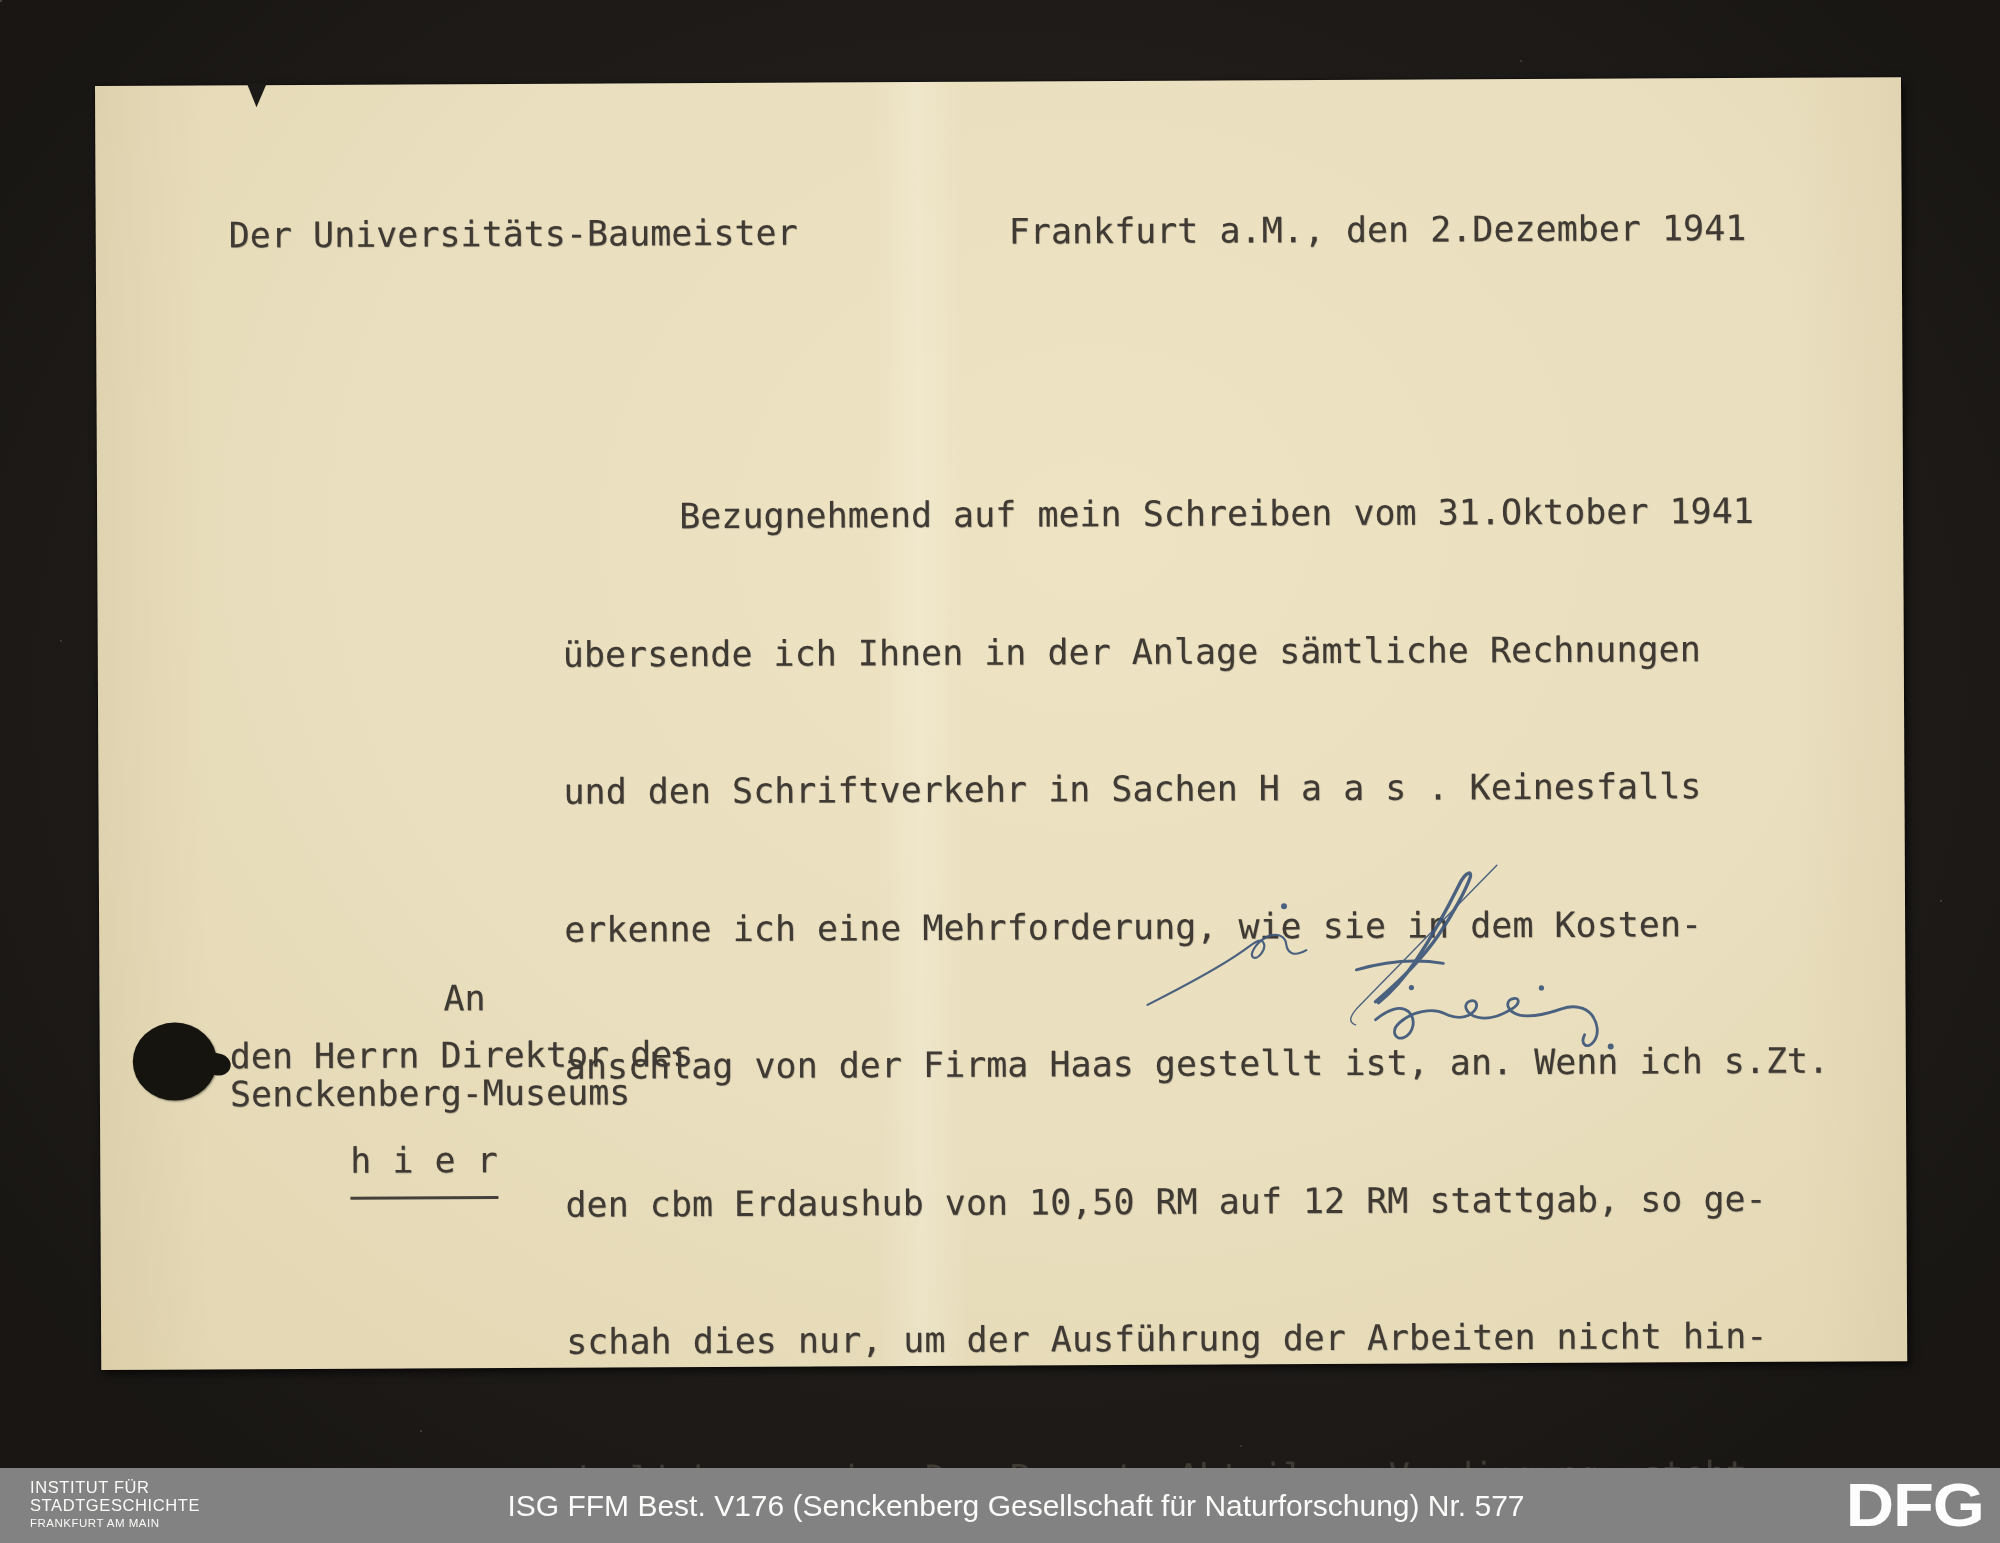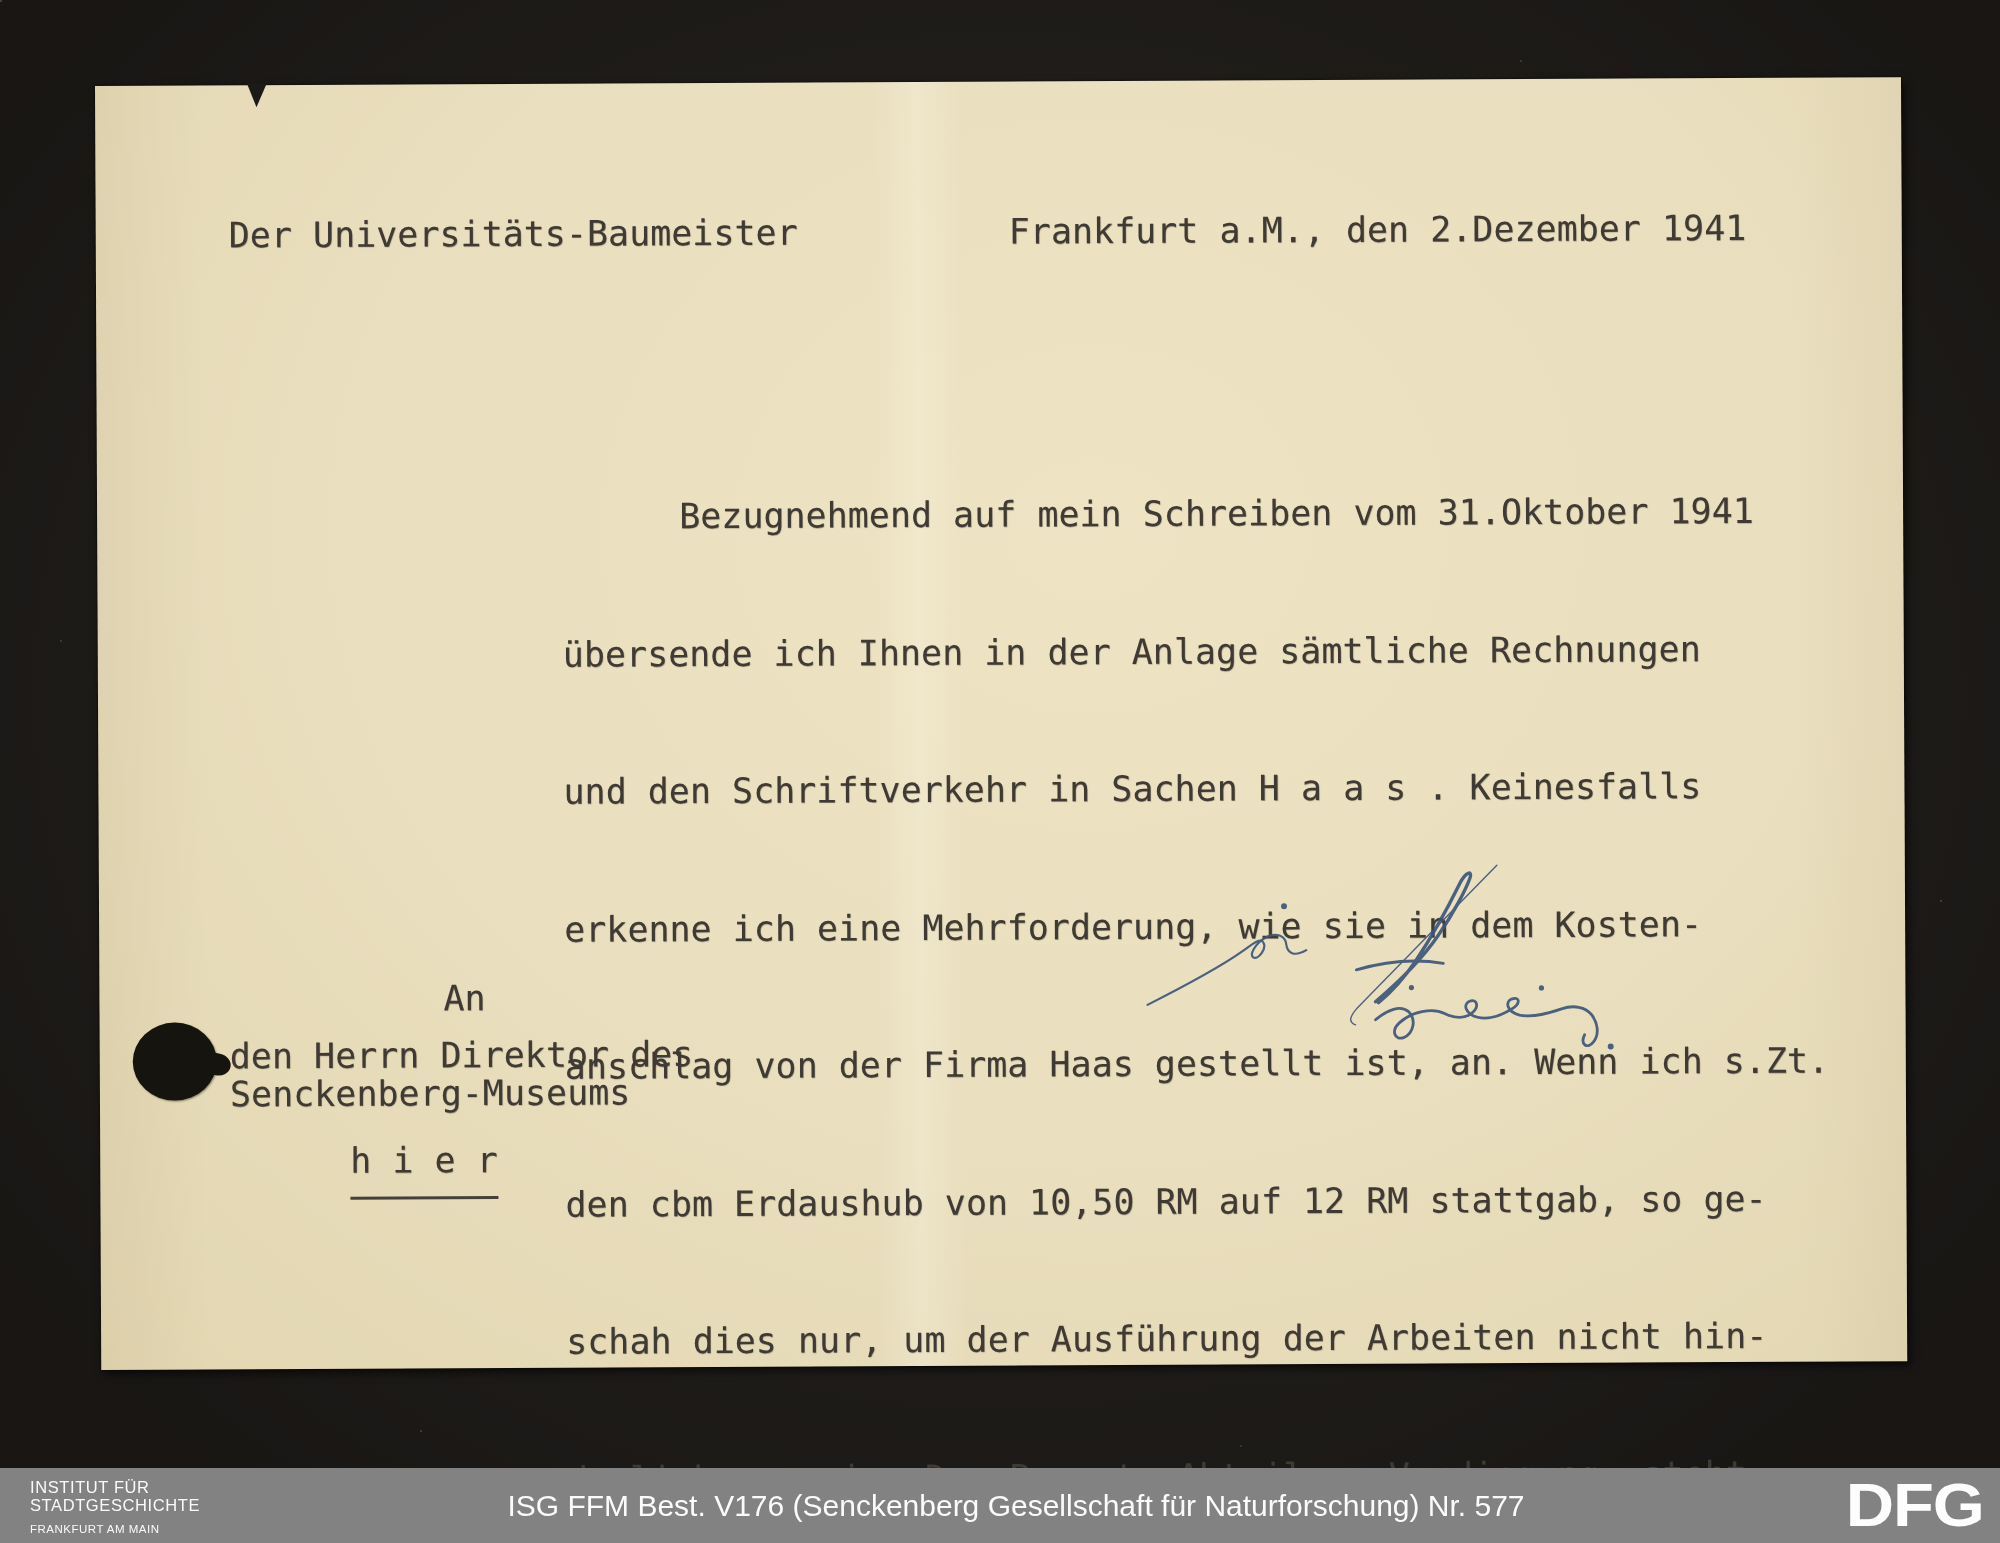--- a/index.html
+++ b/index.html
@@ -78,21 +78,21 @@
   .signature{position:absolute;left:1033px;top:782px;width:525px;height:235px;}
   
   .footer{
     position:absolute;left:0;top:1468px;width:2000px;height:75px;
     background:#828282;
   }
   .institute{
     position:absolute;left:30px;top:11px;color:#fafaf8;line-height:1.08;
   }
   .institute .l1,.institute .l2{font-size:16.5px;font-weight:normal;letter-spacing:0.6px;}
-  .institute .l3{font-size:11.5px;font-weight:normal;letter-spacing:0.5px;margin-top:8px;}
+  .institute .l3{font-size:11.5px;font-weight:normal;letter-spacing:0.5px;margin-top:2px;}
   .caption{
     position:absolute;left:0;top:0;width:2000px;height:75px;line-height:75px;
     text-align:center;color:#fbfbfa;font-size:30px;margin-left:16px;
   }
   .dfg{
     position:absolute;right:16px;top:4px;height:75px;line-height:66px;
     color:#fdfdfd;font-size:62px;font-weight:bold;letter-spacing:-1px;
     transform:scaleX(1.08);transform-origin:right center;
   }
 </style>

